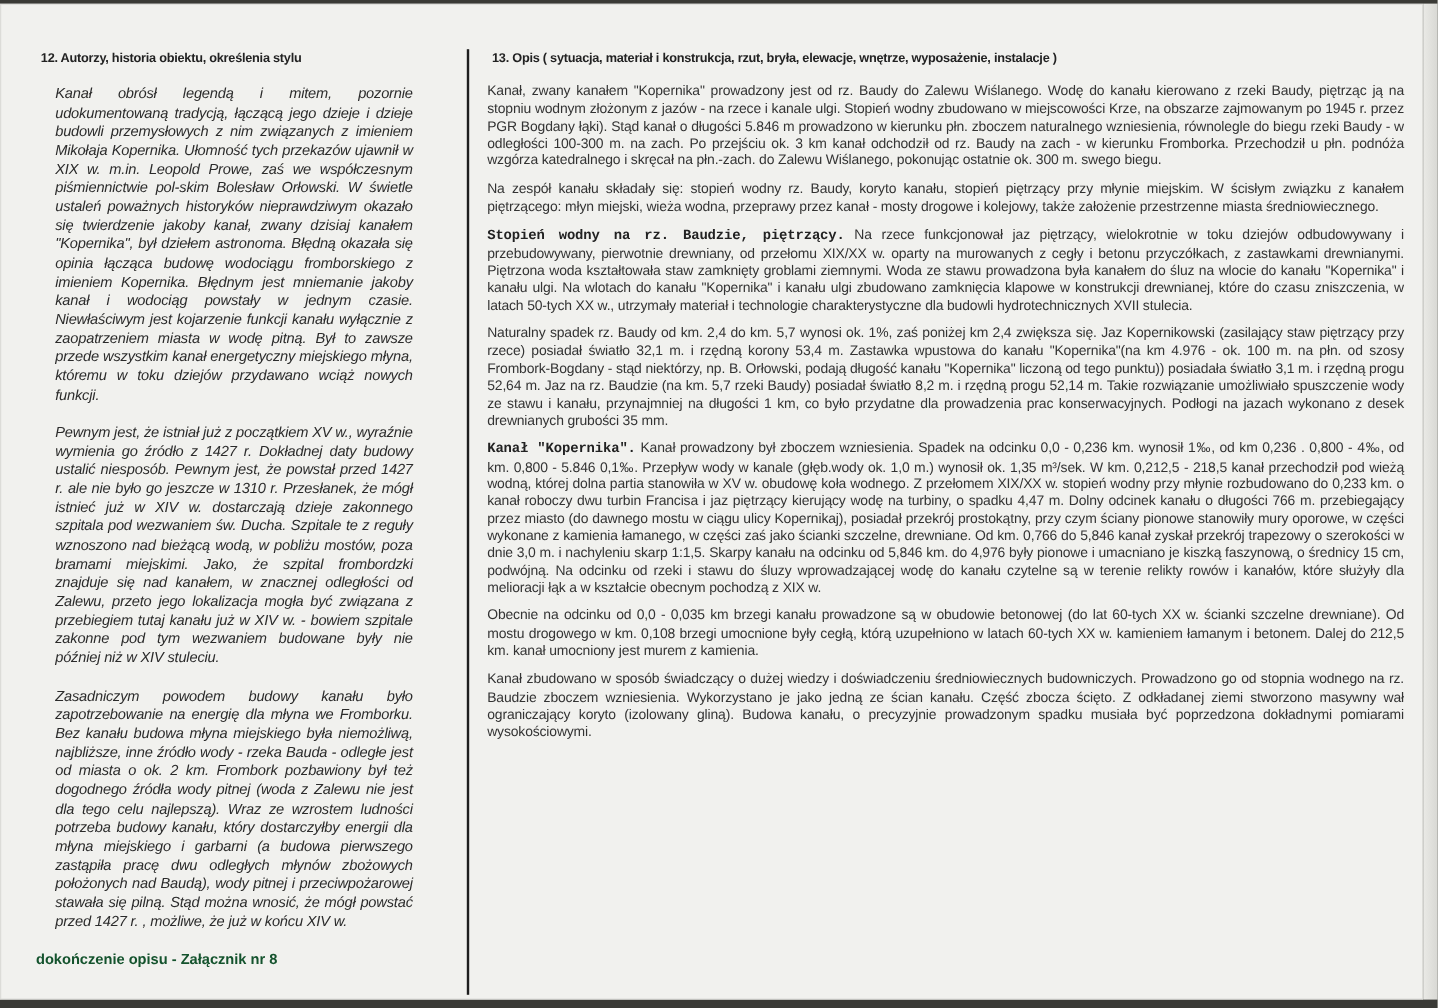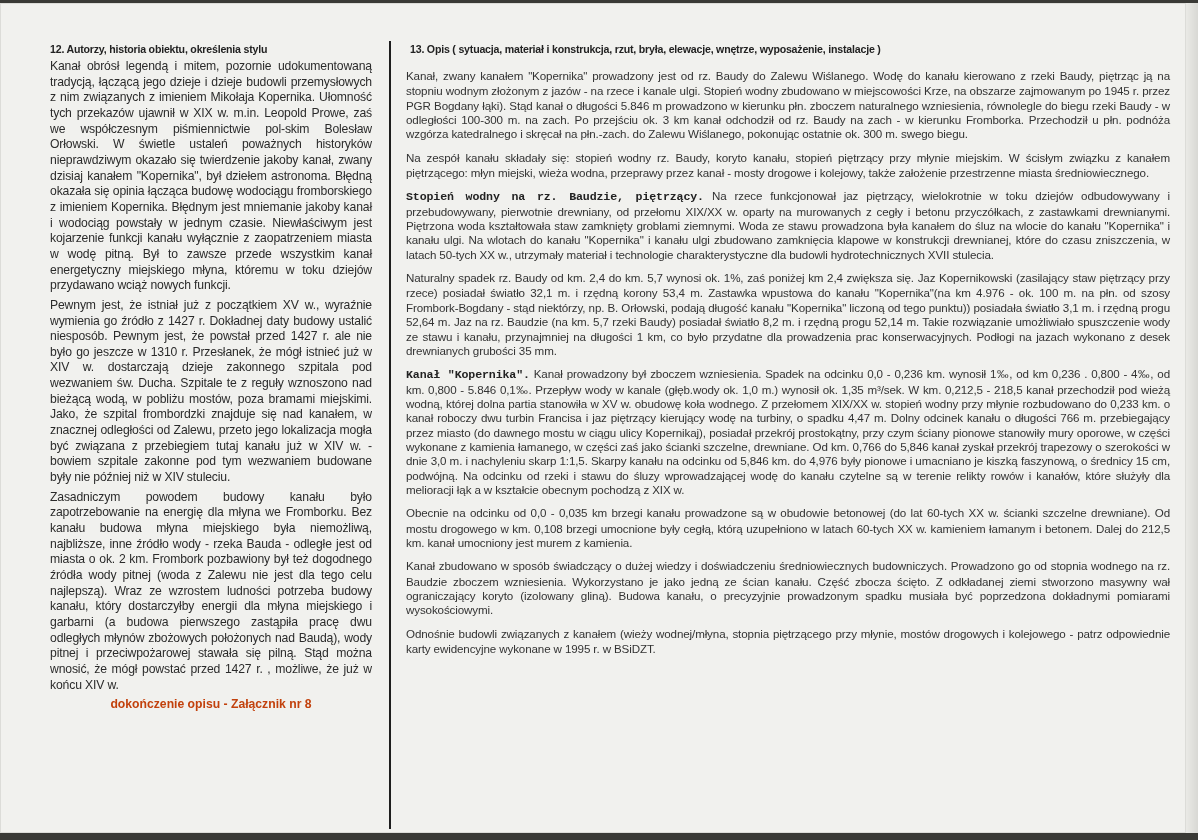--- a/index.html
+++ b/index.html
@@ -12,39 +12,39 @@
   .page {
     position:absolute; left:0; top:3px; width:1186px; height:830px;
     background:#f1f1ee;
     box-shadow: inset 0 0 0 1px #dcdcd8;
   }
   .page::after {
     content:""; position:absolute; right:-12px; top:0; width:12px; height:830px;
     background:linear-gradient(to right,#eaeae6,#d8d8d4);
   }
   .left-col {
-    position:absolute; left:46px; top:40px; width:330px;
+    position:absolute; left:30px; top:40px; width:330px;
   }
   .divider {
     position:absolute; left:389px; top:38px; width:2px; height:788px;
     background:#1e1e1e;
   }
   .right-col {
     position:absolute; left:406px; top:40px; width:764px;
   }
   .sec-title {
     font-weight:bold; font-size:10.6px; letter-spacing:-0.2px;
     color:#222; margin:0 0 3px 4px; white-space:nowrap;
   }
   .left-col p {
-    margin:4px; font-size:12.2px; line-height:15.65px;
-    text-align:justify; color:#2b2b2b; letter-spacing:-0.15px;
+    margin:16px; font-size:12.2px; line-height:15.65px;
+    text-align:justify; color:#2b2b2b; letter-spacing:-0.15px;font-style:italic;
   }
   .left-col .continue {
-    font-weight:bold; font-size:12.2px; text-align:center; margin-top:2px; color:#c2410c;
+    font-weight:bold; font-size:12.2px; margin-top:2px; color:#14532d;
   }
   .right-col .sec-title { margin-bottom:14px; }
   .right-col p {
     margin:0 0 9px 0; font-size:11.6px; line-height:14.35px;
     text-align:justify; color:#333; letter-spacing:-0.12px;
   }
   .right-col p b { color:#222;font-family:Liberation Mono, monospace; }
 </style>
 </head>
 <body>
@@ -63,16 +63,15 @@
 
   <div class="right-col">
     <div class="sec-title">13. Opis ( sytuacja, materiał i konstrukcja, rzut, bryła, elewacje, wnętrze, wyposażenie, instalacje )</div>
     <p><b></b><span>Kanał, zwany kanałem "Kopernika" prowadzony jest od rz. Baudy do Zalewu Wiślanego. Wodę do kanału kierowano z rzeki Baudy, piętrząc ją na stopniu wodnym złożonym z jazów - na rzece i kanale ulgi. Stopień wodny zbudowano w miejscowości Krze, na obszarze zajmowanym po 1945 r. przez PGR Bogdany łąki). Stąd kanał o długości 5.846 m prowadzono w kierunku płn. zboczem naturalnego wzniesienia, równolegle do biegu rzeki Baudy - w odległości 100-300 m. na zach. Po przejściu ok. 3 km kanał odchodził od rz. Baudy na zach - w kierunku Fromborka. Przechodził u płn. podnóża wzgórza katedralnego i skręcał na płn.-zach. do Zalewu Wiślanego, pokonując ostatnie ok. 300 m. swego biegu.</span></p>
     <p><b></b><span>Na zespół kanału składały się: stopień wodny rz. Baudy, koryto kanału, stopień piętrzący przy młynie miejskim. W ścisłym związku z kanałem piętrzącego: młyn miejski, wieża wodna, przeprawy przez kanał - mosty drogowe i kolejowy, także założenie przestrzenne miasta średniowiecznego.</span></p>
     <p><b>Stopień wodny na rz. Baudzie, piętrzący.</b><span> Na rzece funkcjonował jaz piętrzący, wielokrotnie w toku dziejów odbudowywany i przebudowywany, pierwotnie drewniany, od przełomu XIX/XX w. oparty na murowanych z cegły i betonu przyczółkach, z zastawkami drewnianymi. Piętrzona woda kształtowała staw zamknięty groblami ziemnymi. Woda ze stawu prowadzona była kanałem do śluz na wlocie do kanału "Kopernika" i kanału ulgi. Na wlotach do kanału "Kopernika" i kanału ulgi zbudowano zamknięcia klapowe w konstrukcji drewnianej, które do czasu zniszczenia, w latach 50-tych XX w., utrzymały materiał i technologie charakterystyczne dla budowli hydrotechnicznych XVII stulecia.</span></p>
     <p><b></b><span>Naturalny spadek rz. Baudy od km. 2,4 do km. 5,7 wynosi ok. 1%, zaś poniżej km 2,4 zwiększa się. Jaz Kopernikowski (zasilający staw piętrzący przy rzece) posiadał światło 32,1 m. i rzędną korony 53,4 m. Zastawka wpustowa do kanału "Kopernika"(na km 4.976 - ok. 100 m. na płn. od szosy Frombork-Bogdany - stąd niektórzy, np. B. Orłowski, podają długość kanału "Kopernika" liczoną od tego punktu)) posiadała światło 3,1 m. i rzędną progu 52,64 m. Jaz na rz. Baudzie (na km. 5,7 rzeki Baudy) posiadał światło 8,2 m. i rzędną progu 52,14 m. Takie rozwiązanie umożliwiało spuszczenie wody ze stawu i kanału, przynajmniej na długości 1 km, co było przydatne dla prowadzenia prac konserwacyjnych. Podłogi na jazach wykonano z desek drewnianych grubości 35 mm.</span></p>
     <p><b>Kanał "Kopernika".</b><span> Kanał prowadzony był zboczem wzniesienia. Spadek na odcinku 0,0 - 0,236 km. wynosił 1‰, od km 0,236 . 0,800 - 4‰, od km. 0,800 - 5.846 0,1‰. Przepływ wody w kanale (głęb.wody ok. 1,0 m.) wynosił ok. 1,35 m³/sek. W km. 0,212,5 - 218,5 kanał przechodził pod wieżą wodną, której dolna partia stanowiła w XV w. obudowę koła wodnego. Z przełomem XIX/XX w. stopień wodny przy młynie rozbudowano do 0,233 km. o kanał roboczy dwu turbin Francisa i jaz piętrzący kierujący wodę na turbiny, o spadku 4,47 m. Dolny odcinek kanału o długości 766 m. przebiegający przez miasto (do dawnego mostu w ciągu ulicy Kopernikaj), posiadał przekrój prostokątny, przy czym ściany pionowe stanowiły mury oporowe, w części wykonane z kamienia łamanego, w części zaś jako ścianki szczelne, drewniane. Od km. 0,766 do 5,846 kanał zyskał przekrój trapezowy o szerokości w dnie 3,0 m. i nachyleniu skarp 1:1,5. Skarpy kanału na odcinku od 5,846 km. do 4,976 były pionowe i umacniano je kiszką faszynową, o średnicy 15 cm, podwójną. Na odcinku od rzeki i stawu do śluzy wprowadzającej wodę do kanału czytelne są w terenie relikty rowów i kanałów, które służyły dla melioracji łąk a w kształcie obecnym pochodzą z XIX w.</span></p>
     <p><b></b><span>Obecnie na odcinku od 0,0 - 0,035 km brzegi kanału prowadzone są w obudowie betonowej (do lat 60-tych XX w. ścianki szczelne drewniane). Od mostu drogowego w km. 0,108 brzegi umocnione były cegłą, którą uzupełniono w latach 60-tych XX w. kamieniem łamanym i betonem. Dalej do 212,5 km. kanał umocniony jest murem z kamienia.</span></p>
     <p><b></b><span>Kanał zbudowano w sposób świadczący o dużej wiedzy i doświadczeniu średniowiecznych budowniczych. Prowadzono go od stopnia wodnego na rz. Baudzie zboczem wzniesienia. Wykorzystano je jako jedną ze ścian kanału. Część zbocza ścięto. Z odkładanej ziemi stworzono masywny wał ograniczający koryto (izolowany gliną). Budowa kanału, o precyzyjnie prowadzonym spadku musiała być poprzedzona dokładnymi pomiarami wysokościowymi.</span></p>
-    <p><b></b><span>Odnośnie budowli związanych z kanałem (wieży wodnej/młyna, stopnia piętrzącego przy młynie, mostów drogowych i kolejowego - patrz odpowiednie karty ewidencyjne wykonane w 1995 r. w BSiDZT.</span></p>
   </div>
 
 </div>
 
 </body></html>

